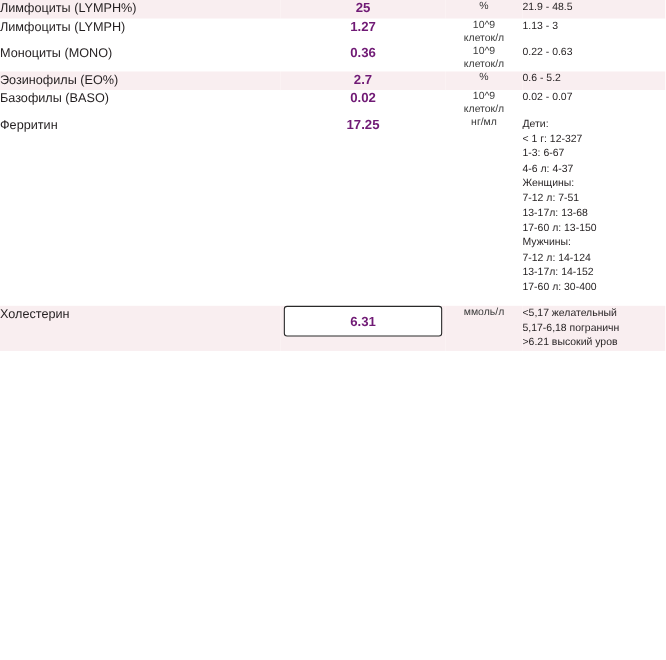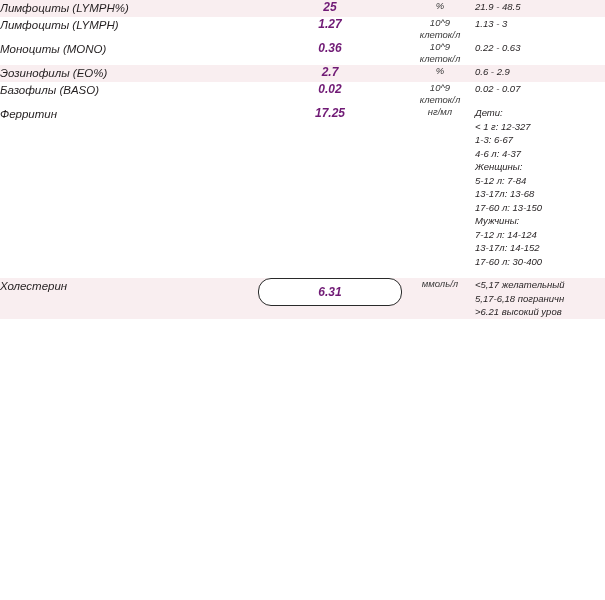--- a/index.html
+++ b/index.html
@@ -10,21 +10,20 @@
   body {
     width: 605px;
     height: 600px;
     font-family: "Liberation Sans", sans-serif;
     color: #231f20;
     overflow: hidden;
   }
   .sheet {
     width: 491px;
     box-sizing: border-box;
-    font-style: italic;
   }
   table.results {
     width: 605px;
     border-collapse: collapse;
     table-layout: fixed;
   }
   table.results td {
     vertical-align: top;
     padding: 0;
   }
@@ -63,21 +62,21 @@
   td.c-ref {
     width: 130px;
     padding: 13px 6px 12px 6px;
     font-size: 9.5px;
     line-height: 13.5px;
     color: #231f20;
   }
   .value-box {
     display: inline-block;
     border: 1.5px solid #2a2a2a;
-    border-radius: 13px;
+    border-radius: 3px;
     background: #ffffff;
     padding: 6px 0;
     width: 142px;
     text-align: center;
     font-size: 12px;
     font-weight: bold;
   }
   .ref-line { display: block; white-space: nowrap; }
   .name-line { display: block; }
 </style>
@@ -127,21 +126,21 @@
         </tr>
         <tr class="row-pink">
           <td class="c-name">
             <span class="name-line">Эозинофилы (EO%)</span>
           </td>
           <td class="c-value"><span>2.7</span></td>
           <td class="c-unit">
             <span class="ref-line">%</span>
           </td>
           <td class="c-ref">
-            <span class="ref-line">0.6 - 2.9</span>
+            <span class="ref-line">0.6 - 5.2</span>
           </td>
         </tr>
         <tr class="row-white">
           <td class="c-name">
             <span class="name-line">Базофилы (BASO)</span>
           </td>
           <td class="c-value"><span>0.02</span></td>
           <td class="c-unit">
             <span class="ref-line">10^9</span>
             <span class="ref-line">клеток/л</span>
@@ -157,21 +156,21 @@
           <td class="c-value"><span>17.25</span></td>
           <td class="c-unit">
             <span class="ref-line">нг/мл</span>
           </td>
           <td class="c-ref">
             <span class="ref-line">Дети:</span>
             <span class="ref-line">&lt; 1 г: 12-327</span>
             <span class="ref-line">1-3: 6-67</span>
             <span class="ref-line">4-6 л: 4-37</span>
             <span class="ref-line">Женщины:</span>
-            <span class="ref-line">5-12 л: 7-84</span>
+            <span class="ref-line">7-12 л: 7-51</span>
             <span class="ref-line">13-17л: 13-68</span>
             <span class="ref-line">17-60 л: 13-150</span>
             <span class="ref-line">Мужчины:</span>
             <span class="ref-line">7-12 л: 14-124</span>
             <span class="ref-line">13-17л: 14-152</span>
             <span class="ref-line">17-60 л: 30-400</span>
           </td>
         </tr>
         <tr class="sep">
           <td colspan="4"></td>

